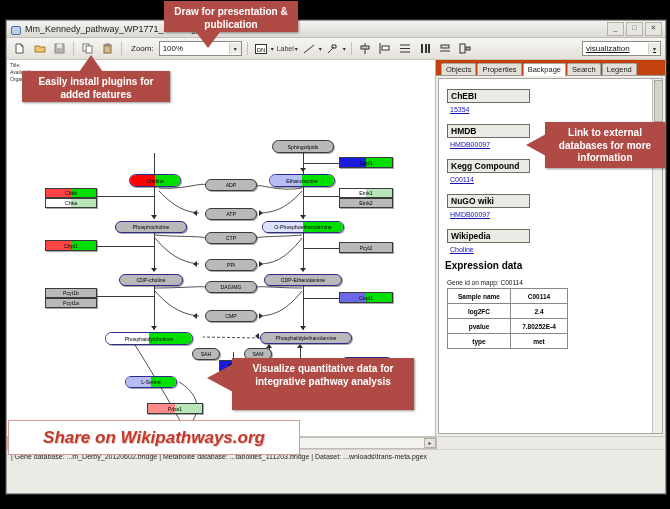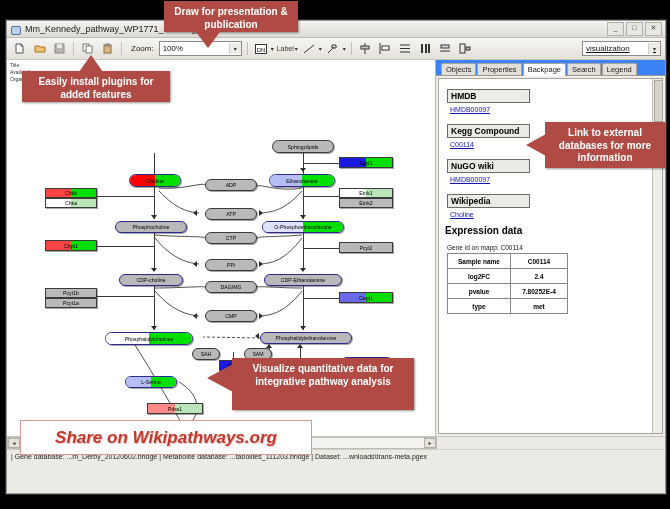--- a/index.html
+++ b/index.html
@@ -71,21 +71,21 @@
   .arw-r{position:absolute;width:0;height:0;border-top:3px solid transparent;
       border-bottom:3px solid transparent;border-left:4px solid #2b2b2b;}
   .arw-l{position:absolute;width:0;height:0;border-top:3px solid transparent;
       border-bottom:3px solid transparent;border-right:4px solid #2b2b2b;}
   .arw-u{position:absolute;width:0;height:0;border-left:3px solid transparent;
       border-right:3px solid transparent;border-bottom:4px solid #2b2b2b;}
   svg.curves{position:absolute;left:0;top:0;width:428px;height:376px;pointer-events:none;}
 
   
   .tabs{display:flex;height:15px;align-items:flex-end;padding-left:5px;gap:1px;
-        border-bottom:1px solid #9b9891;background:#3b82f6;}
+        border-bottom:1px solid #9b9891;background:#c2410c;}
   .tab{font-size:7.5px;border:1px solid #a8a59e;border-bottom:none;padding:1px 4px 1px;
        background:#e2dfd9;color:#1a1a1a;border-radius:2px 2px 0 0;}
   .tab.active{background:#fff;padding-bottom:2px;position:relative;top:1px;}
   .panel-body{flex:1;background:#fff;margin:2px;border:1px solid #a9a6a0;overflow:hidden;
               position:relative;padding:6px 0 0 8px;}
   .dbhead{display:inline-block;border:1px solid #6d6a64;background:#eceae4;font-size:8.5px;
           font-weight:bold;color:#000;padding:1px 6px 1px 3px;min-width:72px;}
   .dblink{font-size:7px;color:#1414b4;text-decoration:underline;margin:3px 0 0 3px;display:block;}
   .dbplain{font-size:7px;color:#111;margin:3px 0 0 3px;display:block;}
   .dbgroup{margin-bottom:7px;}
@@ -503,20 +503,24 @@
       <div class="tabs">
         <span class="tab">Objects</span>
         <span class="tab">Properties</span>
         <span class="tab active">Backpage</span>
         <span class="tab">Search</span>
         <span class="tab">Legend</span>
       </div>
 
       <div class="panel-body">
 
+        <div class="dbgroup">
+          <span class="dbhead">ChEBI</span>
+          <a class="dblink" href="#">15354</a>
+        </div>
 
         <div class="dbgroup">
           <span class="dbhead">HMDB</span>
           <a class="dblink" href="#">HMDB00097</a>
         </div>
 
         <div class="dbgroup">
           <span class="dbhead">Kegg Compound</span>
           <a class="dblink" href="#">C00114</a>
         </div>
@@ -581,13 +585,13 @@
 
 <div class="callout" style="left:22px;top:71px;width:148px;height:31px;">Easily install plugins for added features</div>
 <div class="cal-arrow" style="left:79px;top:55px;border-left:12px solid transparent;border-right:12px solid transparent;border-bottom:17px solid #b04a44;"></div>
 
 <div class="callout" style="left:545px;top:122px;width:120px;height:46px;">Link  to external databases  for more information</div>
 <div class="cal-arrow" style="left:526px;top:134px;border-top:11px solid transparent;border-bottom:11px solid transparent;border-right:20px solid #b04a44;"></div>
 
 <div class="callout" style="left:232px;top:358px;width:182px;height:52px;">Visualize quantitative data  for integrative pathway analysis</div>
 <div class="cal-arrow" style="left:207px;top:364px;border-top:14px solid transparent;border-bottom:14px solid transparent;border-right:26px solid #b04a44;"></div>
 
-<div class="share" style="left:20px;top:420px;width:290px;height:33px;">Share on Wikipathways.org</div>
+<div class="share" style="left:8px;top:420px;width:290px;height:33px;">Share on Wikipathways.org</div>
 
 </body></html>

